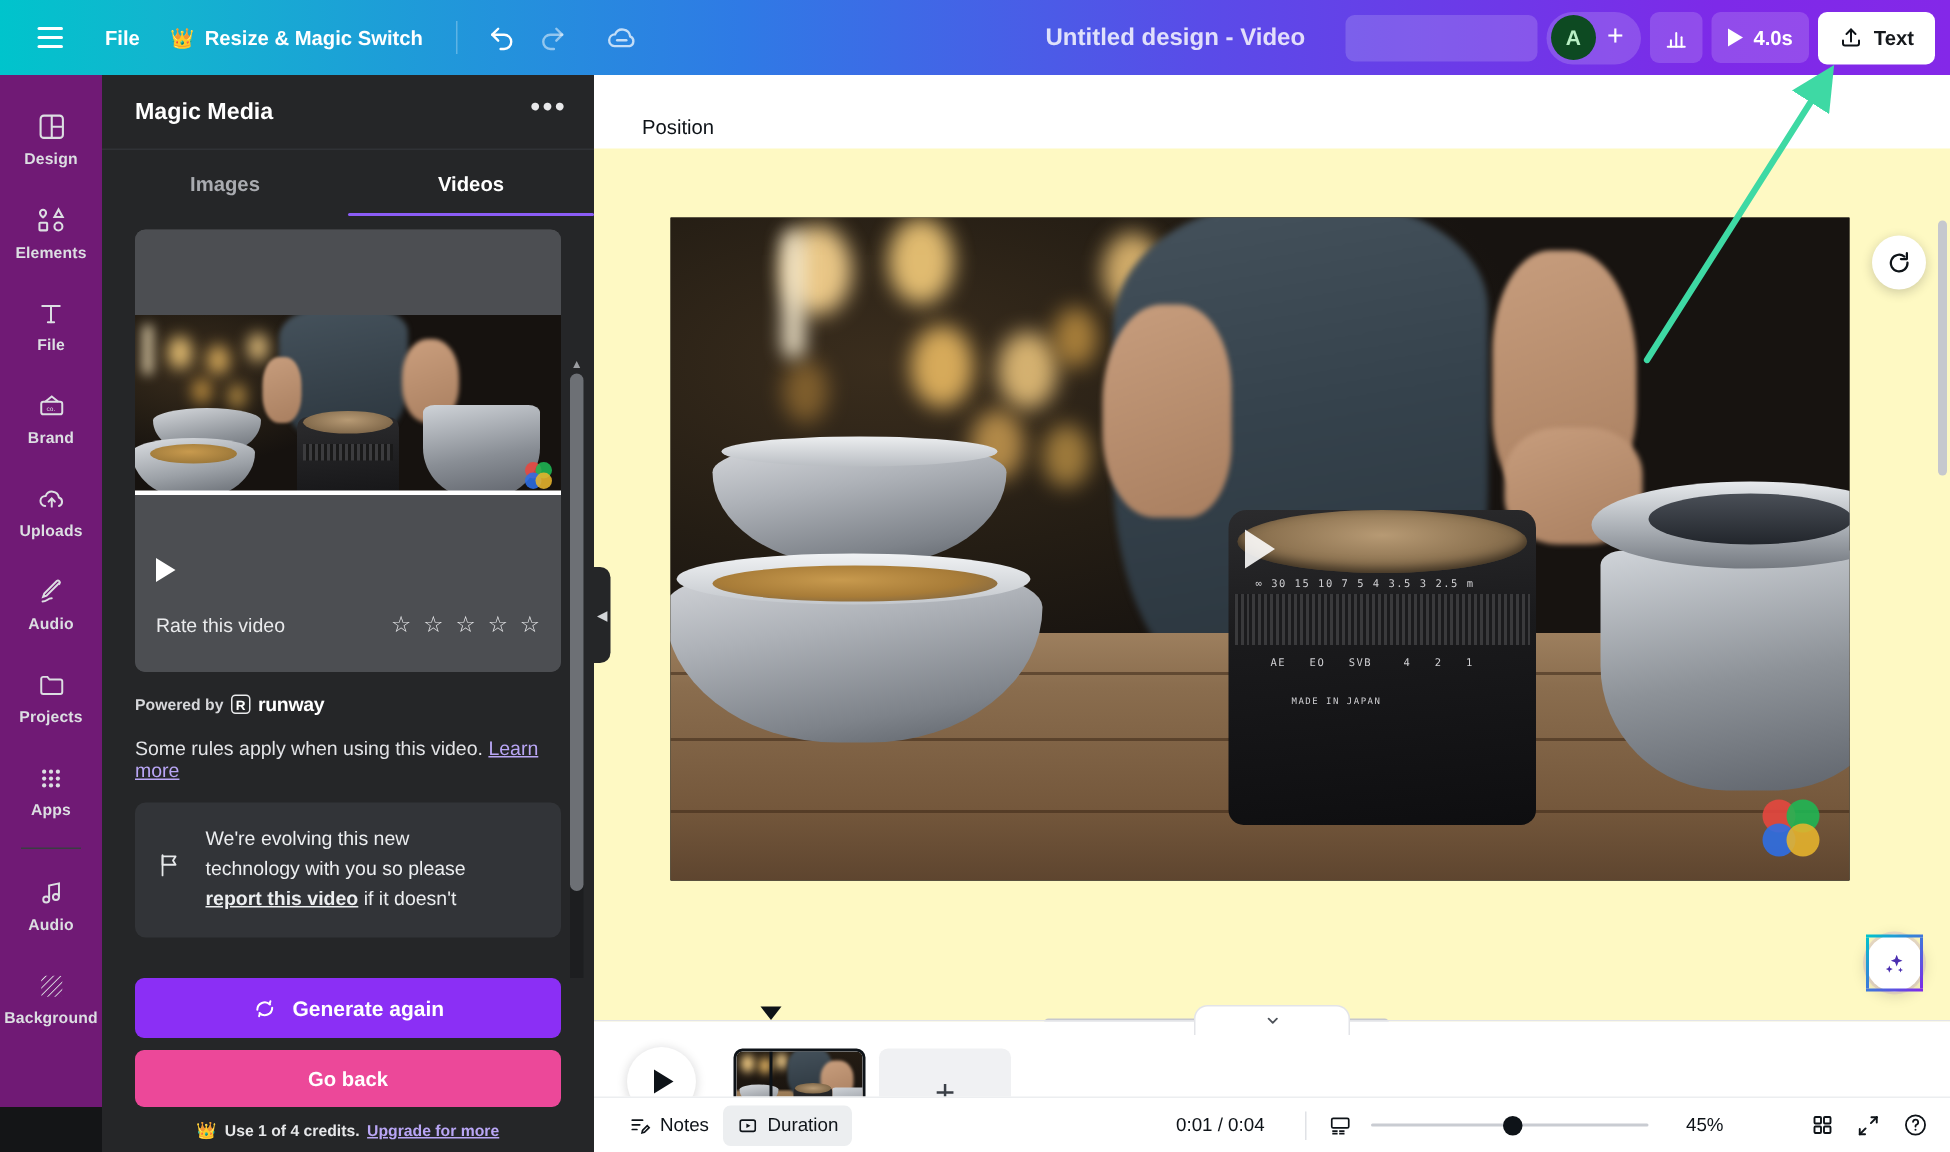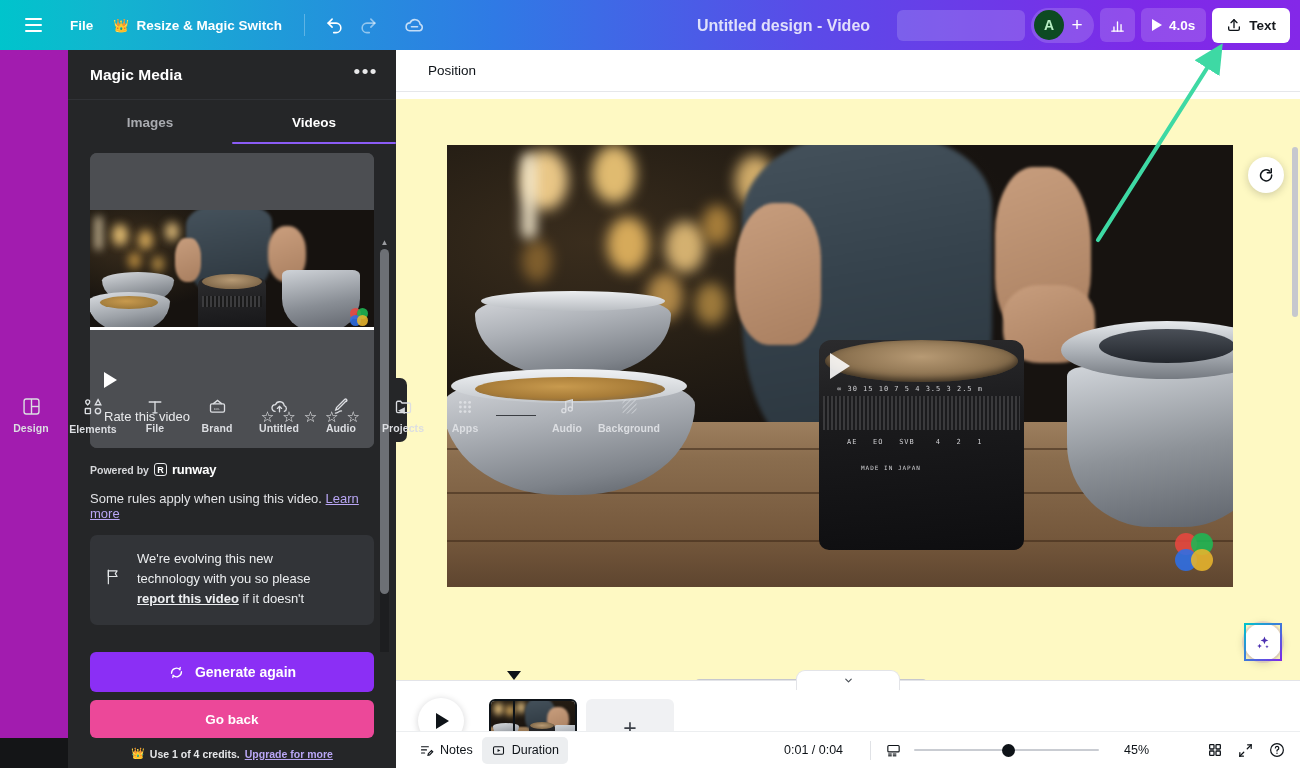--- a/index.html
+++ b/index.html
@@ -51,21 +51,21 @@
     font-size: 13.5px; font-weight: 700; cursor: pointer; }
   .share-btn {
     display: flex; align-items: center; gap: 7px; height: 35px; padding: 0 14px;
     border-radius: 6px; background: #fff; color: #16191d;
     font-size: 13.5px; font-weight: 700; cursor: pointer;
   }
 
   
   .rail {
     position: absolute; left: 0; top: 50px; width: 68px; height: 718px;
-    background: #a21caf; display: flex; flex-direction: row; align-items: center;
+    background: #701a75; display: flex; flex-direction: column; align-items: center;
     padding-top: 12px; z-index: 30;
   }
   .rail-item {
     width: 62px; height: 62px; border-radius: 8px; display: flex; flex-direction: column;
     align-items: center; justify-content: center; gap: 5px; cursor: pointer; color: #dcdee2; flex: none;
   }
   .rail-item .lbl { font-size: 10.5px; font-weight: 600; letter-spacing: .1px; }
   .rail-div { width: 40px; height: 1px; background: #3a3d42; margin: 7px 0; flex: none; }
   .rail-thumb { position: absolute; bottom: 4px; left: 16px; width: 36px; height: 26px;
     border-radius: 4px; overflow: hidden; display: flex; }
@@ -146,21 +146,21 @@
     color: #d4d6d9; font-size: 9px;
   }
 
   
   .stage {
     position: absolute; left: 396px; top: 50px; width: 904px; height: 718px;
     background: #fff; z-index: 10;
   }
   .ctx-toolbar {
     height: 42px; background: #fff; border-bottom: 1px solid #e6e7ea;
-    display: flex; align-items: center; padding-left: 22px;
+    display: flex; align-items: center; padding-left: 22px; margin-top: 14px;
   }
   .ctx-item { font-size: 13.5px; color: #0e1318; padding: 6px 10px; border-radius: 5px; cursor: pointer; font-weight: 400; }
   .canvas-wrap {
     position: absolute; left: 0; top: 49px; width: 904px; height: 588px;
     background: #fef9c3; overflow: hidden;
   }
   .canvas {
     position: absolute; left: 51px; top: 46px; width: 786px; height: 442px;
     background: #1a1814; overflow: hidden;
   }
@@ -409,21 +409,21 @@
           <text x="8" y="16" font-size="5" fill="#dcdee2" stroke="none">co.</text>
         </svg>
       <span class="lbl">Brand</span>
     </div>
     <div class="rail-item">
       <svg width="21" height="21" viewBox="0 0 24 24" fill="none" stroke="#dcdee2" stroke-width="1.5" stroke-linecap="round">
           <path d="M7 17.5a3.8 3.8 0 0 1 .4-7.6A5.2 5.2 0 0 1 17.4 11a3.4 3.4 0 0 1 .1 6.5"></path>
           <path d="M12 18v-6"></path>
           <path d="m9.6 14.2 2.4-2.4 2.4 2.4"></path>
         </svg>
-      <span class="lbl">Untitled</span>
+      <span class="lbl">Uploads</span>
     </div>
     <div class="rail-item">
       <svg width="21" height="21" viewBox="0 0 24 24" fill="none" stroke="#dcdee2" stroke-width="1.5" stroke-linecap="round">
           <path d="M17.5 5.5 8 15l-2.6.9.9-2.6 9.5-9.5a1.5 1.5 0 0 1 2.1 2.1z"></path>
           <path d="M5 19.5c3.5 0 3.5-2.5 7-2.5"></path>
         </svg>
       <span class="lbl">Audio</span>
     </div>
     <div class="rail-item">
       <svg width="21" height="21" viewBox="0 0 24 24" fill="none" stroke="#dcdee2" stroke-width="1.5">

